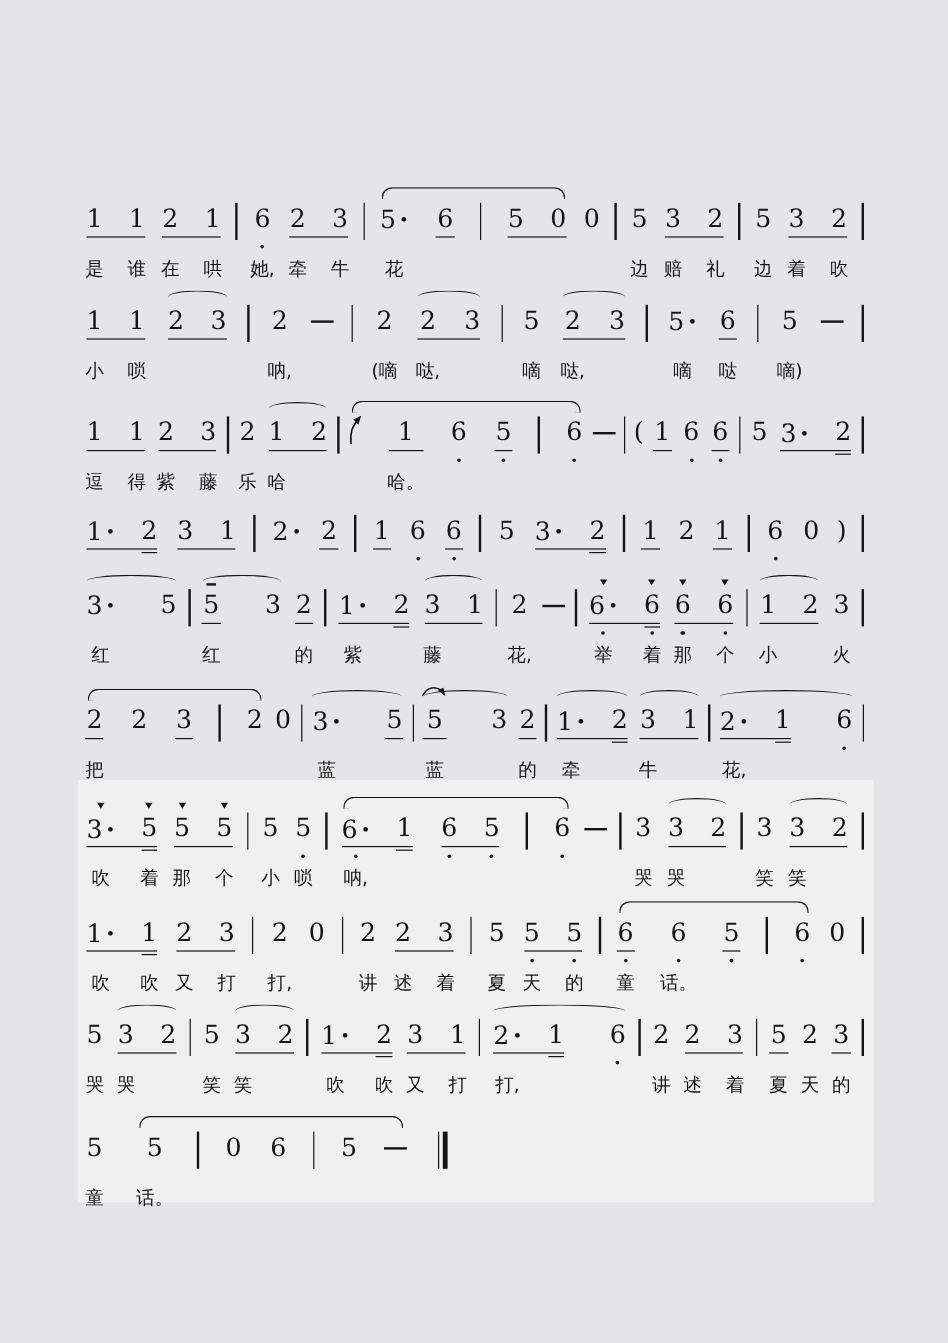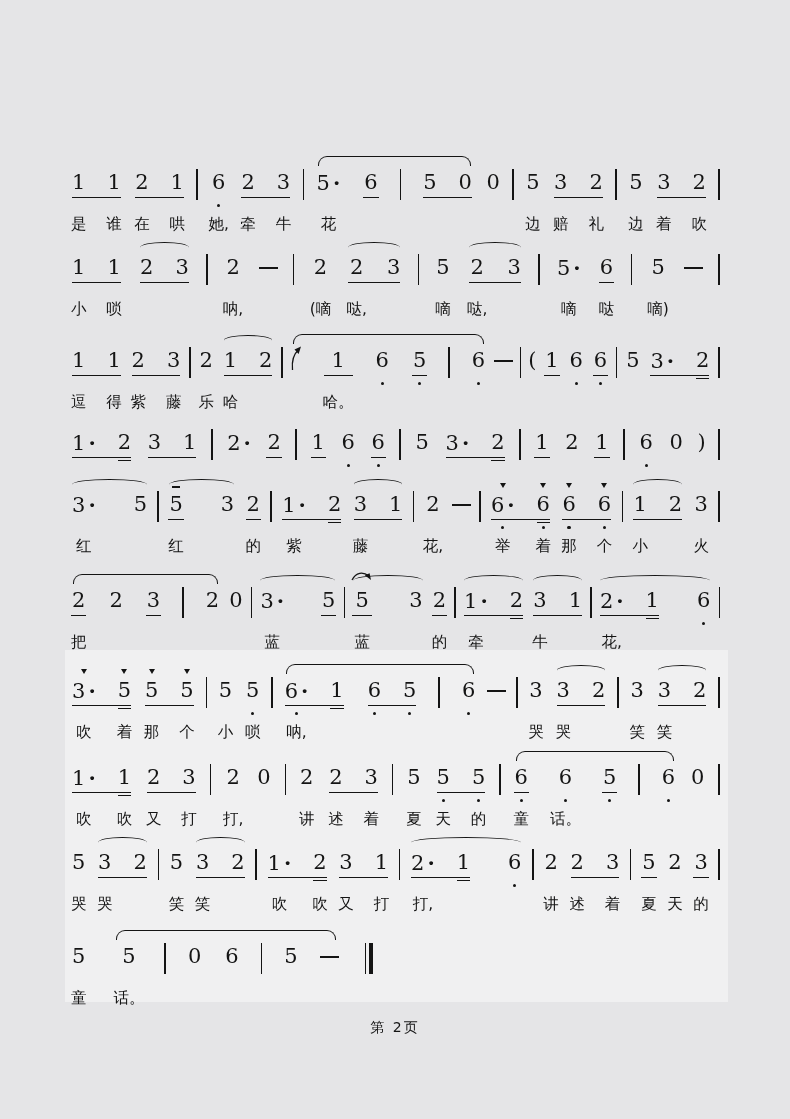--- a/index.html
+++ b/index.html
@@ -1483,14 +1483,13 @@
           </div>
           <div class="dash"></div>
           <div class="slur long"></div>
         </div>
         <div class="finalbar">
           <div class="fb1"></div>
           <div class="fb2"></div>
         </div>
       </div>
     </div>
-  <div class="footer">第 2页</div>
 </div>
 
 </body></html>

